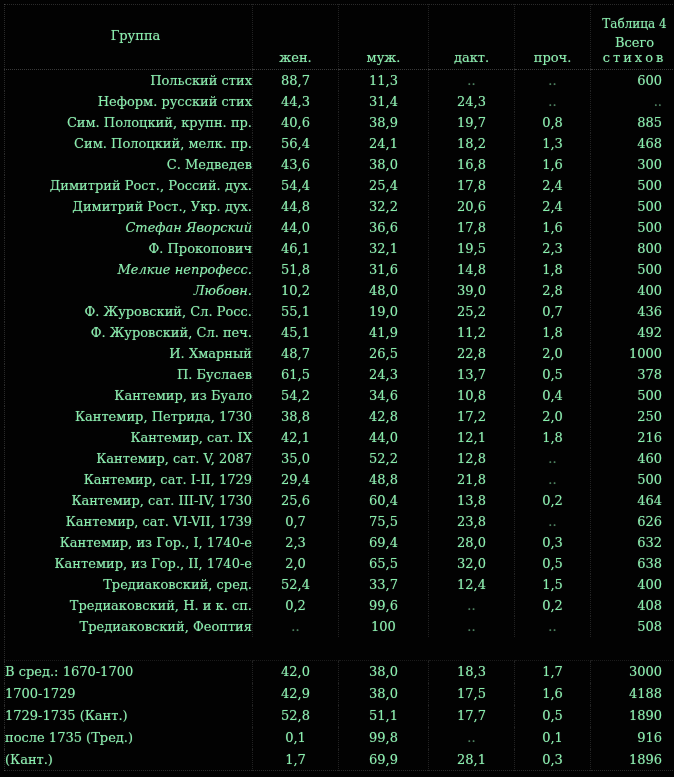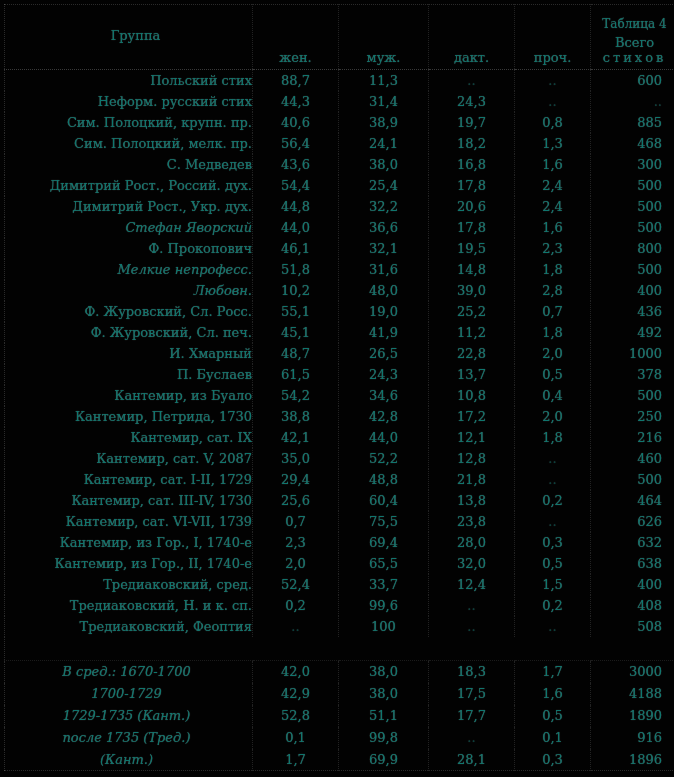--- a/index.html
+++ b/index.html
@@ -1,20 +1,20 @@
 <!DOCTYPE html>
 <html><head>
 <meta charset="utf-8">
 <style>
   html,body{margin:0;padding:0;background:#000;}
   .page{
     position:relative;
     width:674px;height:777px;
     background:#020202;
-    color:#0f766e;
+    color:#86efac;
     font-family:"DejaVu Serif", serif;
     font-size:13px;
     overflow:hidden;
     box-sizing:border-box;
     padding:4px 0 0 0;
   }
   table{
     border-collapse:collapse;
     width:666px;
     margin:0 4px;
@@ -57,21 +57,21 @@
   }
   .c-total{
     text-align:right;
     padding-right:16px;
     border-left:1px dotted rgba(255,255,255,0.13);
   }
   .dim{opacity:0.55;}
   .em{font-style:italic;}
   tr.spacer{height:24px;}
   tbody.summary tr:first-child td{border-top:1px dotted rgba(255,255,255,0.10);}
-  tbody.summary .c-label{text-align:center;padding-right:4px;padding-left:0;font-style:italic;}
+  tbody.summary .c-label{text-align:left;padding-right:4px;padding-left:0;}
 </style>
 </head>
 <body>
 
 <div class="page">
   <table>
     <colgroup>
       <col class="w-label">
         <col class="w-n1">
         <col class="w-n2">

